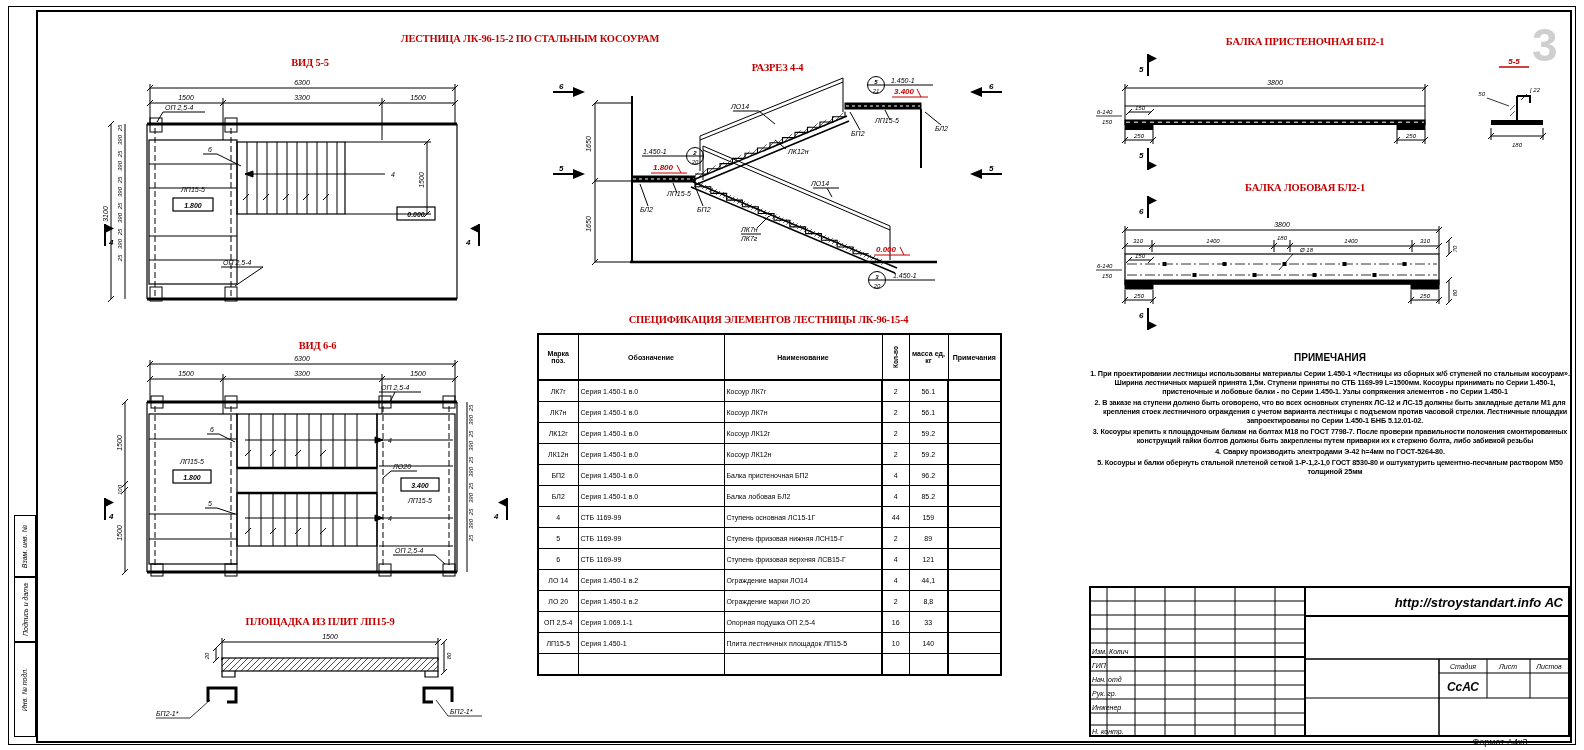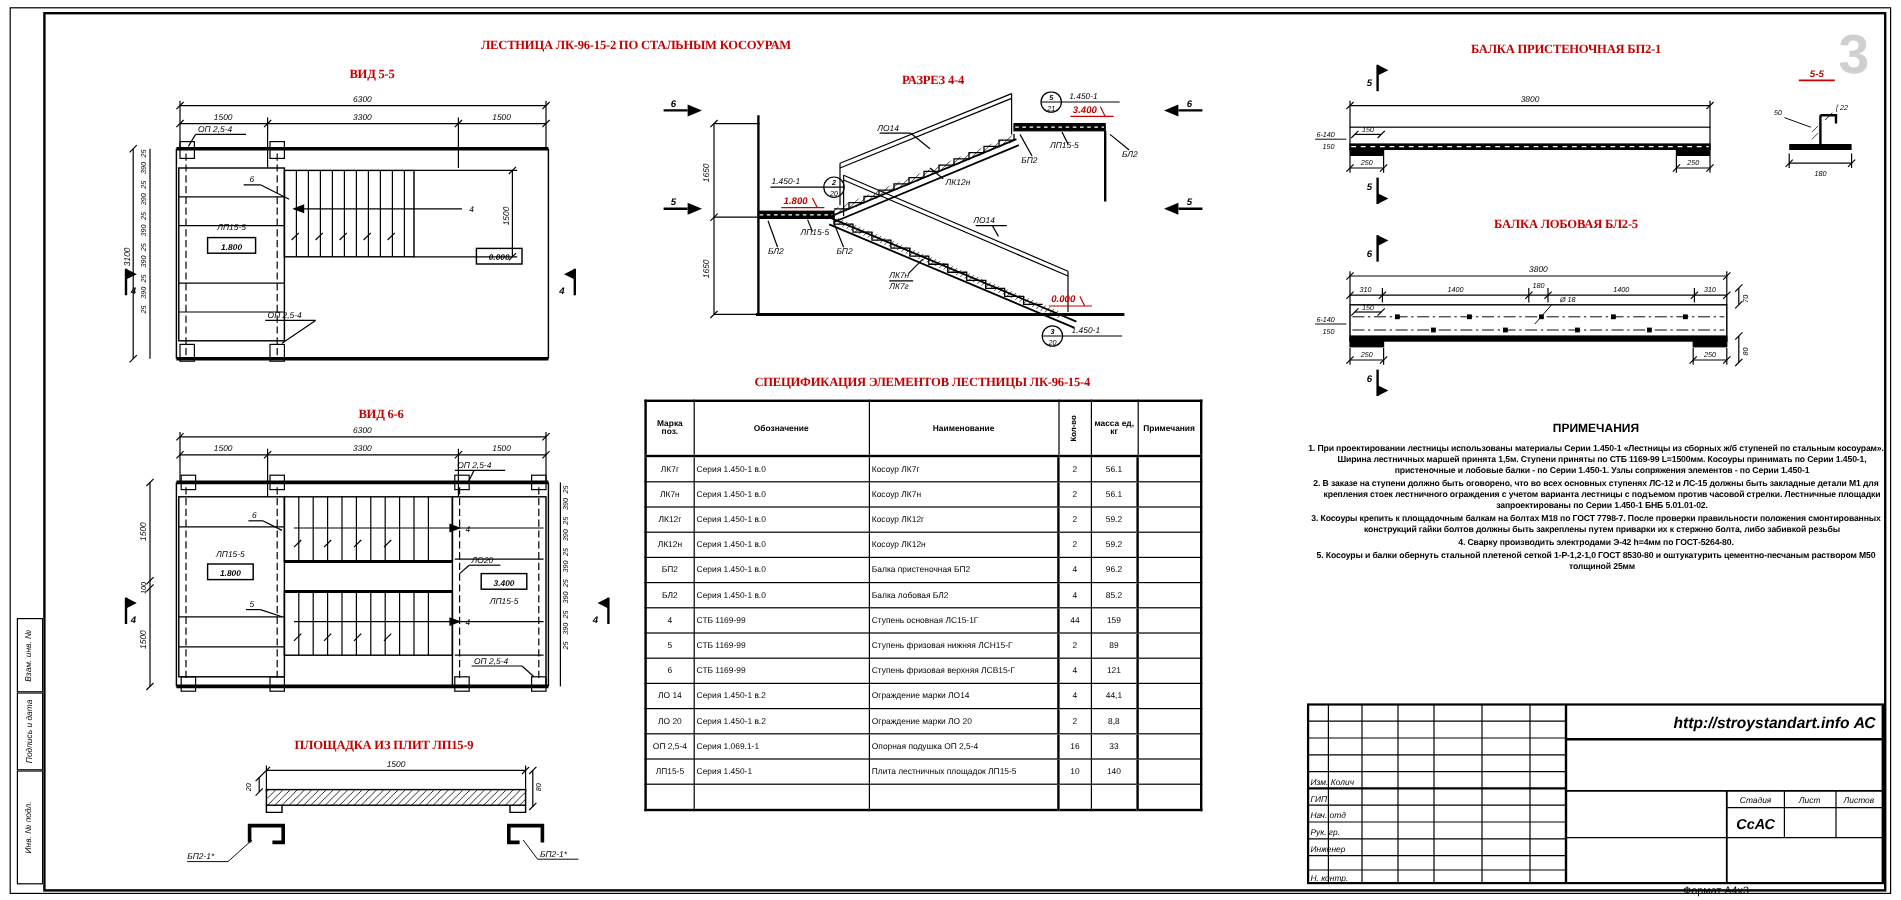--- a/index.html
+++ b/index.html
@@ -43,27 +43,27 @@
       <span>Подпись и дата</span>
     </div>
   <div class="sbox" style="top:642px;height:95px;">
       <span>Инв. № подл.</span>
     </div>
 
   <div class="abs red-title" style="left:330px;top:33px;width:400px;">ЛЕСТНИЦА ЛК-96-15-2 ПО СТАЛЬНЫМ КОСОУРАМ</div>
   <div class="abs red-title" style="left:95px;top:57px;width:430px;">ВИД 5-5</div>
   <div class="abs red-title" style="left:545px;top:62px;width:465px;">РАЗРЕЗ 4-4</div>
   <div class="abs red-title" style="left:1095px;top:36px;width:420px;">БАЛКА ПРИСТЕНОЧНАЯ БП2-1</div>
-  <div class="abs red-title" style="left:1095px;top:182px;width:420px;">БАЛКА ЛОБОВАЯ БЛ2-5</div>
+  <div class="abs red-title" style="left:1095px;top:182px;width:420px;">БАЛКА ЛОБОВАЯ БЛ2-1</div>
   <div class="abs red-title" style="left:95px;top:340px;width:445px;">ВИД 6-6</div>
   <div class="abs red-title" style="left:537px;top:314px;width:463px;">СПЕЦИФИКАЦИЯ ЭЛЕМЕНТОВ ЛЕСТНИЦЫ ЛК-96-15-4</div>
   <div class="abs red-title" style="left:150px;top:616px;width:340px;">ПЛОЩАДКА ИЗ ПЛИТ ЛП15-9</div>
 
   <div class="abs wm" style="left:1532px;top:18px;">3</div>
-  <div class="abs fmt" style="left:1360px;top:737px;width:140px;text-align:center;">Формат А4х3</div>
+  <div class="abs fmt" style="left:1430px;top:737px;width:140px;text-align:center;">Формат А4х3</div>
 
   <svg class="abs" style="left:95px;top:74px;" width="430" height="244" viewBox="0 0 430 244">
     <defs>
         <pattern id="hA" width="6" height="6" patternUnits="userSpaceOnUse">
           <path d="M0,6 L6,0" stroke="#000" stroke-width="0.6"></path>
         </pattern>
       </defs>
     <g stroke="#000" stroke-width="1" fill="none">
       <line x1="55" y1="10" x2="55" y2="50"></line>
         <line x1="360" y1="10" x2="360" y2="50"></line>
@@ -737,21 +737,21 @@
           <td></td>
           <td></td>
           <td></td>
         </tr>
     </tbody>
   </table>
 
   <div class="notes">
     <div class="nt">ПРИМЕЧАНИЯ</div>
     <div class="note"><span>1.</span> <span>При проектировании лестницы использованы материалы Серии 1.450-1 «Лестницы из сборных ж/б ступеней по стальным косоурам». Ширина лестничных маршей принята 1,5м. Ступени приняты по СТБ 1169-99 L=1500мм. Косоуры принимать по Серии 1.450-1, пристеночные и лобовые балки - по Серии 1.450-1. Узлы сопряжения элементов - по Серии 1.450-1</span></div>
-    <div class="note"><span>2.</span> <span>В заказе на ступени должно быть оговорено, что во всех основных ступенях ЛС-12 и ЛС-15 должны быть закладные детали М1 для крепления стоек лестничного ограждения с учетом варианта лестницы с подъемом против часовой стрелки. Лестничные площадки запроектированы по Серии 1.450-1 БНБ 5.01.01-02.</span></div>
+    <div class="note"><span>2.</span> <span>В заказе на ступени должно быть оговорено, что во всех основных ступенях ЛС-12 и ЛС-15 должны быть закладные детали М1 для крепления стоек лестничного ограждения с учетом варианта лестницы с подъемом против часовой стрелки. Лестничные площадки запроектированы по Серии 1.450-1 БНБ 5.12.01-02.</span></div>
     <div class="note"><span>3.</span> <span>Косоуры крепить к площадочным балкам на болтах М18 по ГОСТ 7798-7. После проверки правильности положения смонтированных конструкций гайки болтов должны быть закреплены путем приварки их к стержню болта, либо забивкой резьбы</span></div>
     <div class="note"><span>4.</span> <span>Сварку производить электродами Э-42 h=4мм по ГОСТ-5264-80.</span></div>
     <div class="note"><span>5.</span> <span>Косоуры и балки обернуть стальной плетеной сеткой 1-Р-1,2-1,0 ГОСТ 8530-80 и оштукатурить цементно-песчаным раствором М50 толщиной 25мм</span></div>
   </div>
 
   <svg class="abs" style="left:1089px;top:586px;" width="481" height="151" viewBox="0 0 481 151">
     <rect x="1" y="1" width="479" height="149" fill="#fff" stroke="#000" stroke-width="2"></rect>
     <g stroke="#000" stroke-width="1">
       <line x1="216" y1="1" x2="216" y2="150" stroke-width="2"></line>
       <line x1="18" y1="1" x2="18" y2="150"></line>

